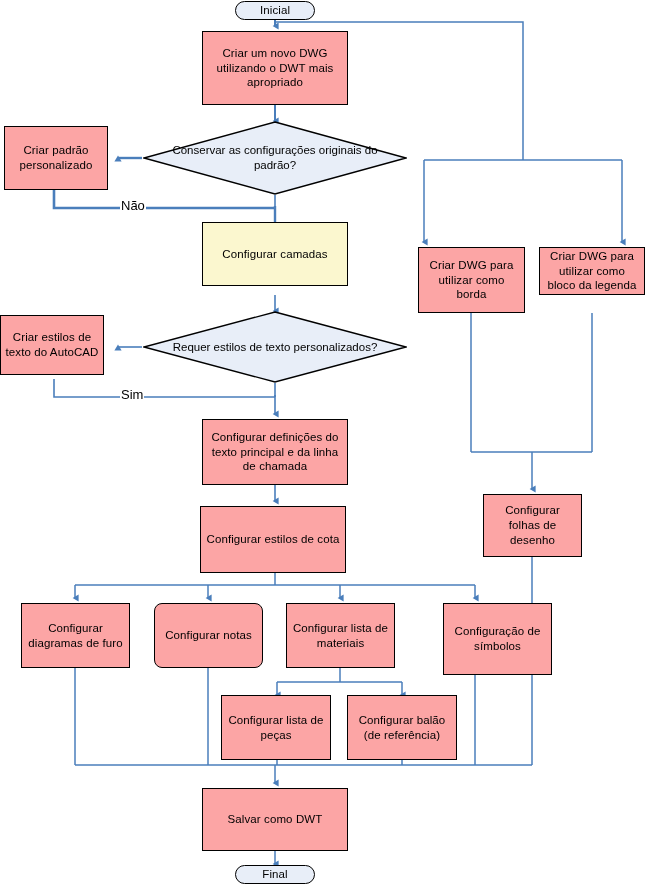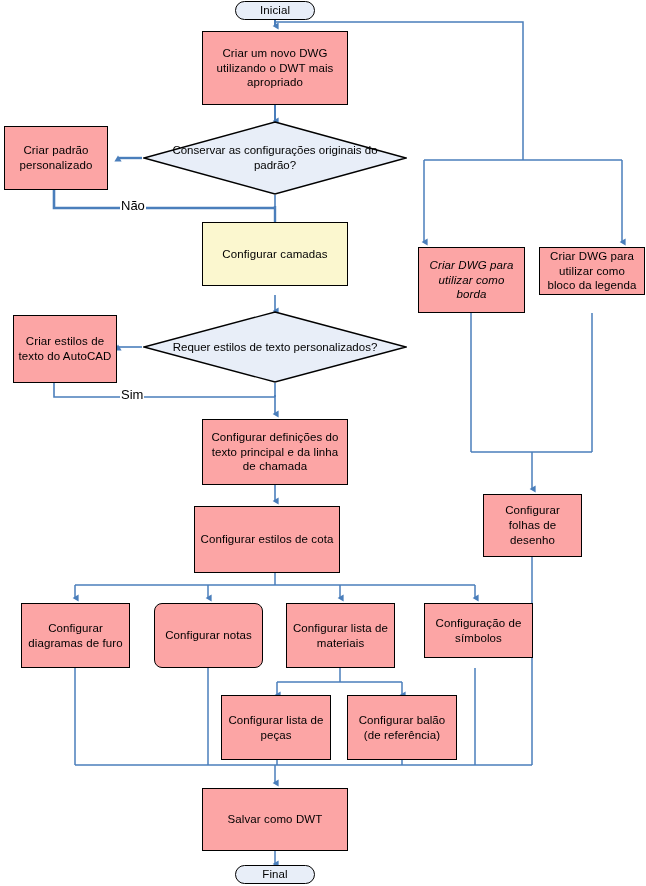--- a/index.html
+++ b/index.html
@@ -183,67 +183,67 @@
     <span>Criar padrão personalizado</span>
   </div>
 
   <div class="edge-label" style="left:120px; top:151px;">Não</div>
   <div class="edge-label" style="left:258px; top:194px;">Sim</div>
 
   <div class="node proc highlight" style="left:202px; top:222px; width:146px; height:64px;">
     <span>Configurar camadas</span>
   </div>
 
-  <div class="node proc" style="left:418px; top:247px; width:107px; height:66px;font-style:italic;">
+  <div class="node proc" style="left:418px; top:247px; width:107px; height:66px;">
     <span>Criar DWG para utilizar como borda</span>
   </div>
 
   <div class="node proc" style="left:539px; top:247px; width:106px; height:48px;">
     <span>Criar DWG para utilizar como bloco da legenda</span>
   </div>
 
   <div class="diamond-wrap" style="left:143px; top:311px; width:264px; height:72px;">
     <svg width="264" height="72">
       <polygon points="132,1 263,36 132,71 1,36" fill="#e8eef8" stroke="#000000" stroke-width="1.4"></polygon>
     </svg>
     <div class="diamond-label">Requer estilos de texto personalizados?</div>
   </div>
 
-  <div class="node proc" style="left:13px; top:315px; width:104px; height:68px;">
+  <div class="node proc" style="left:0; top:315px; width:104px; height:60px;">
     <span>Criar estilos de texto do AutoCAD</span>
   </div>
 
   <div class="edge-label" style="left:120px; top:340px;">Sim</div>
   <div class="edge-label" style="left:258px; top:387px;">Não</div>
 
   <div class="node proc" style="left:202px; top:419px; width:146px; height:66px;">
     <span>Configurar definições do texto principal e da linha de chamada</span>
   </div>
 
-  <div class="node proc" style="left:194px; top:506px; width:146px; height:67px;">
+  <div class="node proc" style="left:200px; top:506px; width:146px; height:67px;">
     <span>Configurar estilos de cota</span>
   </div>
 
   <div class="node proc" style="left:483px; top:494px; width:99px; height:63px;">
     <span>Configurar folhas de desenho</span>
   </div>
 
   <div class="node proc" style="left:21px; top:603px; width:109px; height:65px;">
     <span>Configurar diagramas de furo</span>
   </div>
 
   <div class="node proc" style="left:154px; top:603px; width:109px; height:65px;border-radius:8px;">
     <span>Configurar notas</span>
   </div>
 
   <div class="node proc" style="left:286px; top:603px; width:109px; height:65px;">
     <span>Configurar lista de materiais</span>
   </div>
 
-  <div class="node proc" style="left:424px; top:603px; width:109px; height:55px;">
+  <div class="node proc" style="left:443px; top:603px; width:109px; height:72px;">
     <span>Configuração de símbolos</span>
   </div>
 
   <div class="node proc" style="left:221px; top:695px; width:110px; height:65px;">
     <span>Configurar lista de peças</span>
   </div>
 
   <div class="node proc" style="left:347px; top:695px; width:110px; height:65px;">
     <span>Configurar balão (de referência)</span>
   </div>

